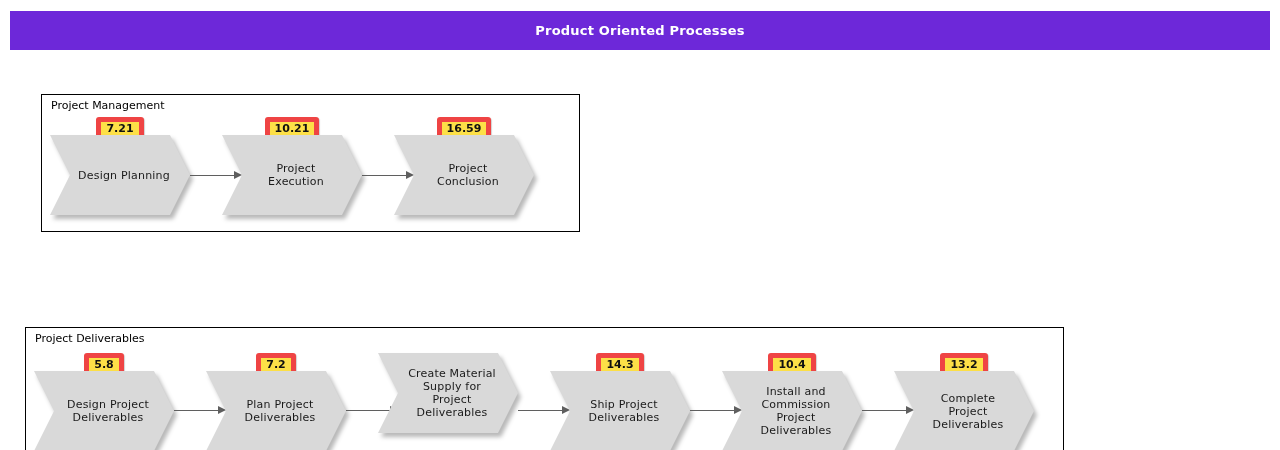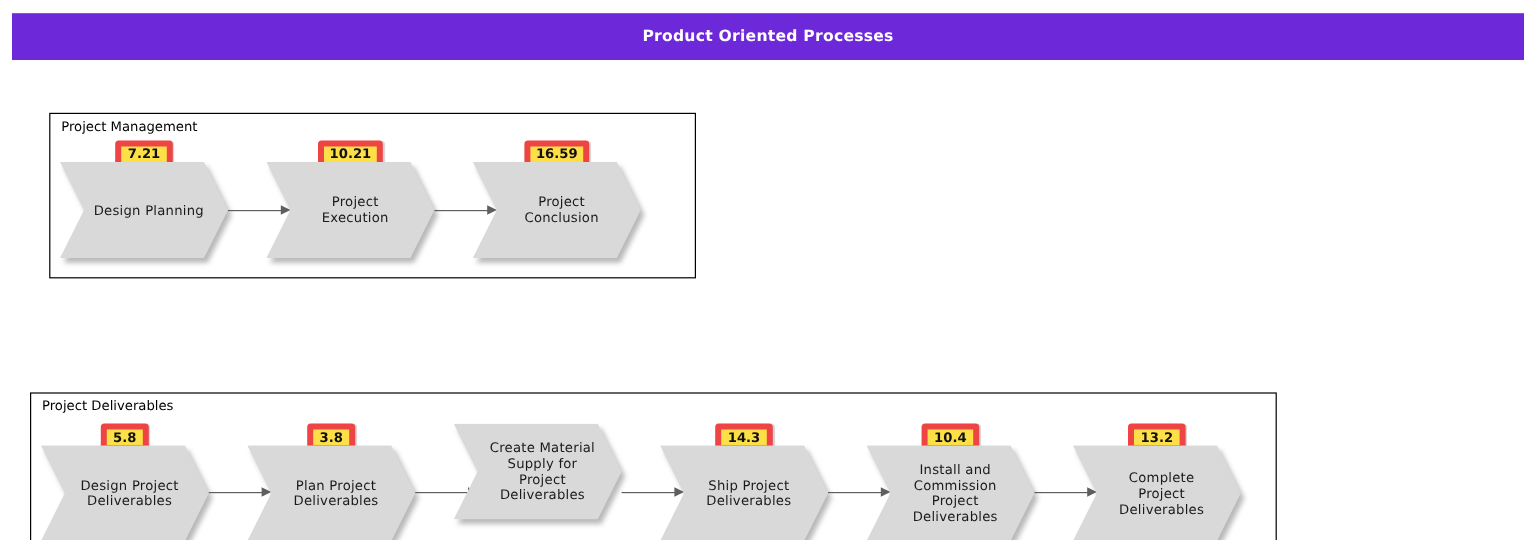--- a/index.html
+++ b/index.html
@@ -145,21 +145,21 @@
     </div>
       </div>
   </div>
 
   <div class="arrow a0">
       <div class="line"></div>
       <div class="head"></div>
     </div>
 
   <div class="step s1">
-    <div class="badge-row"><span class="badge">3.8</span></div>
+    <div class="badge-row"><span class="badge">7.2</span></div>
     <div class="chev-shadow">
         <div class="chev">
       <span class="chev-label">Plan Project
 Deliverables</span>
     </div>
       </div>
   </div>
 
   <div class="arrow a1">
       <div class="line"></div>

